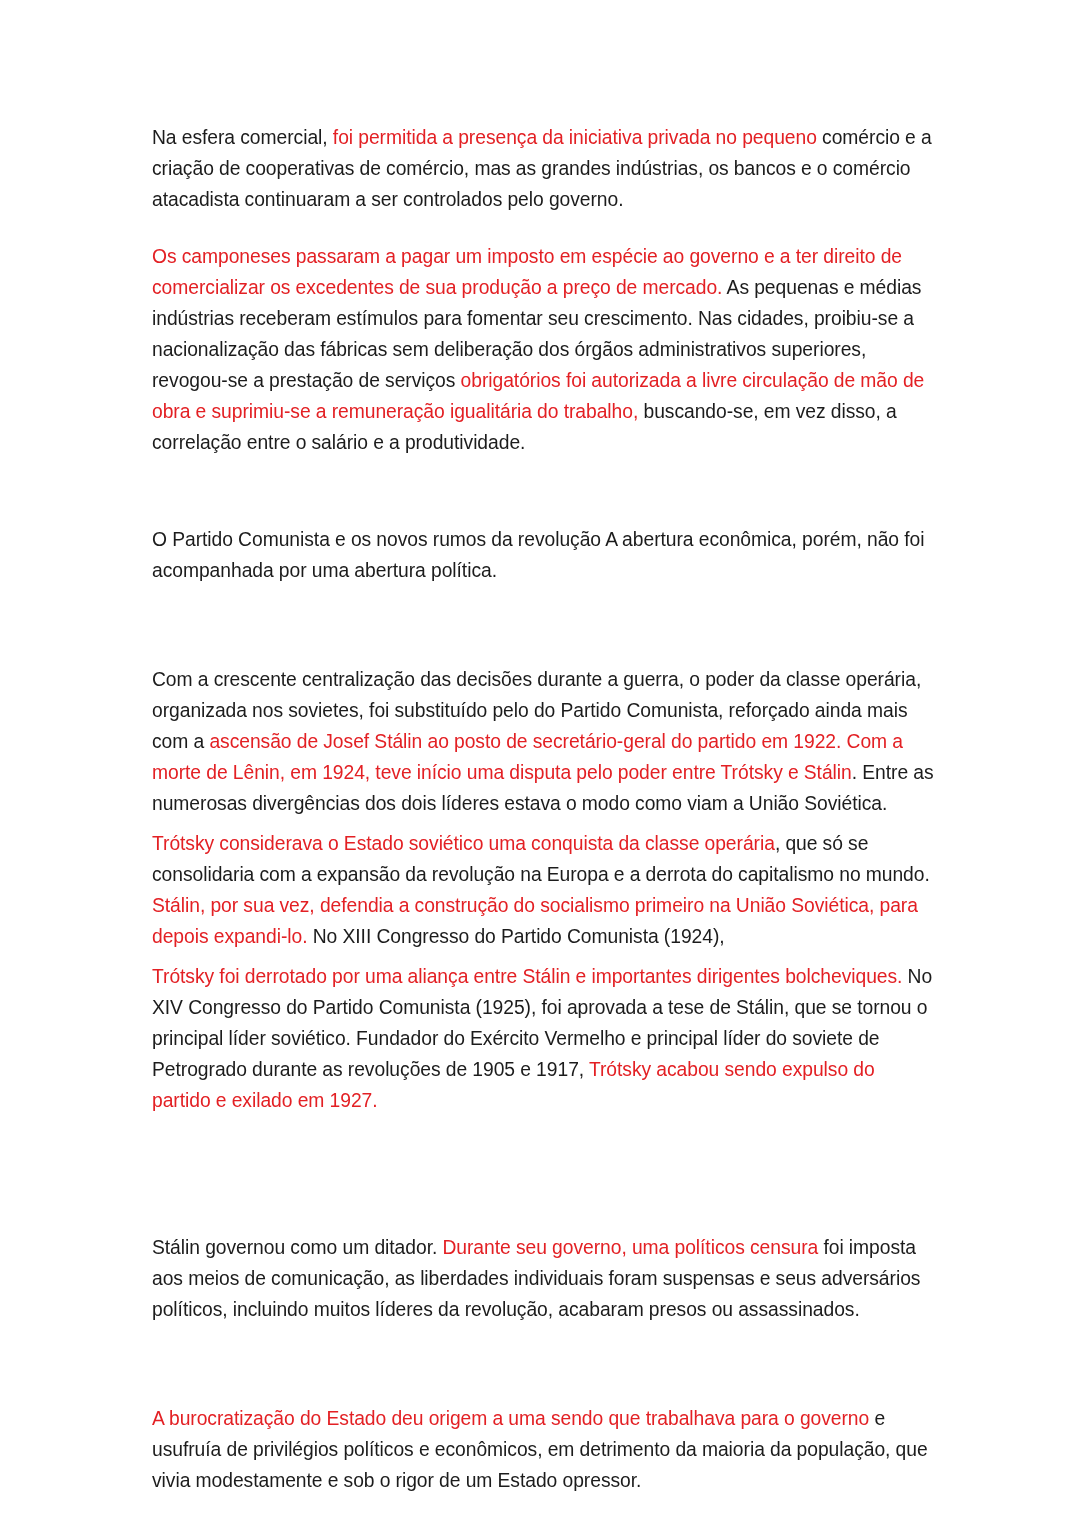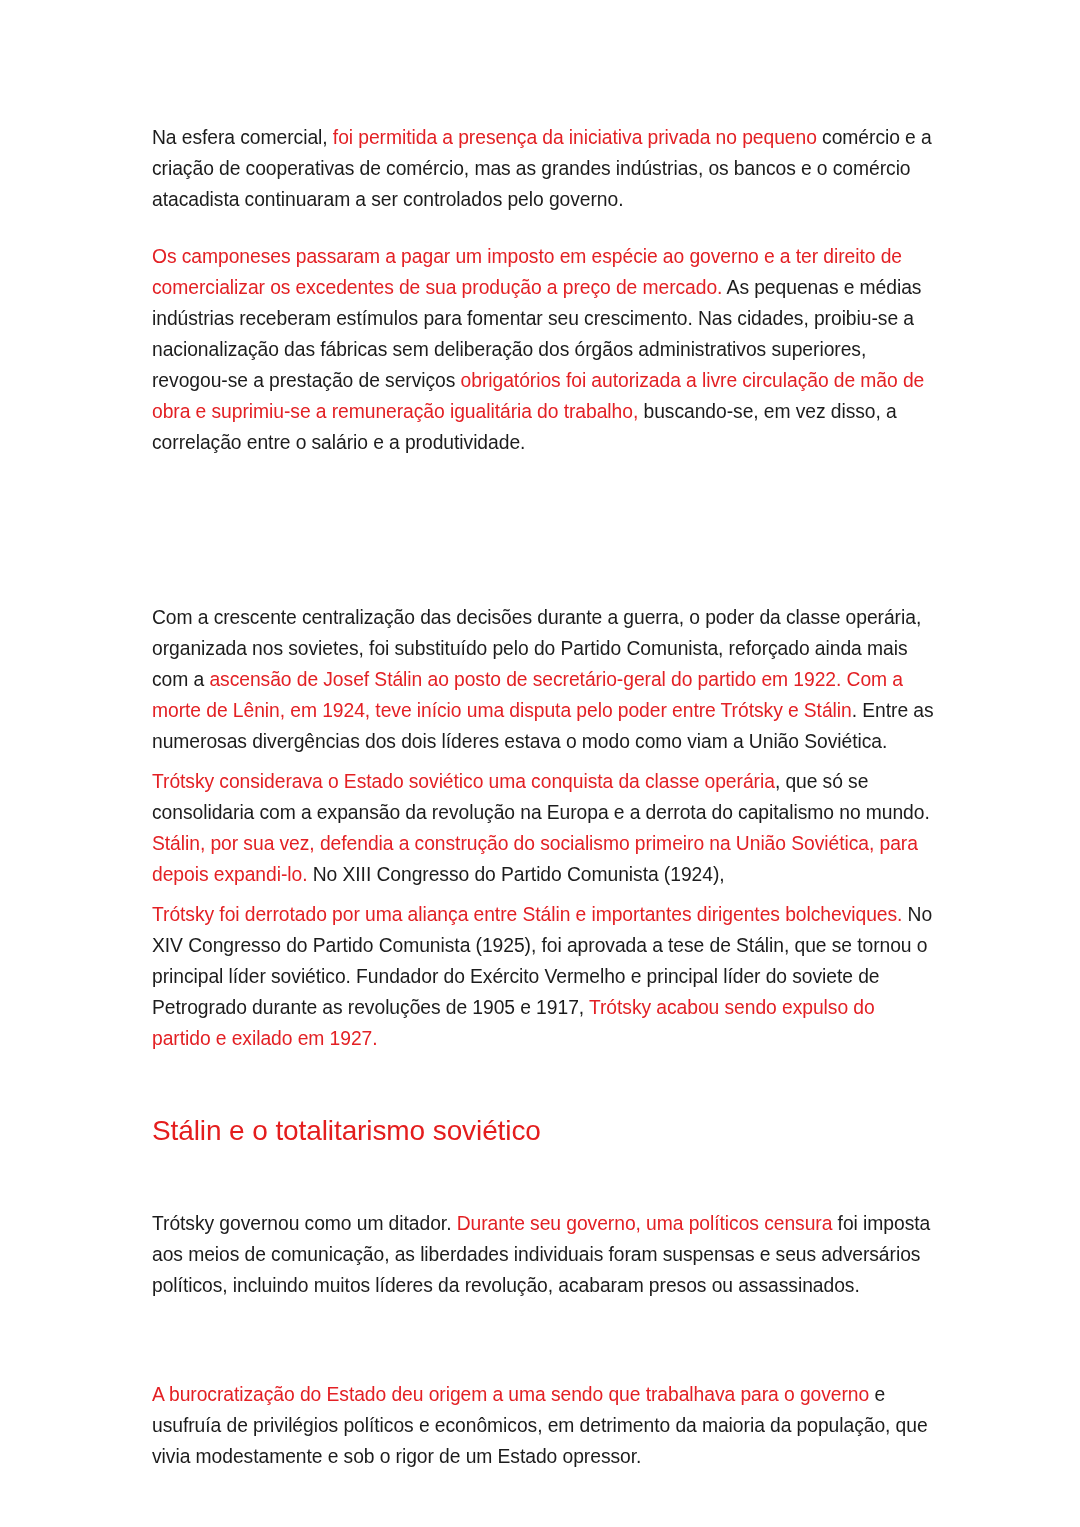--- a/index.html
+++ b/index.html
@@ -67,20 +67,23 @@
     </p>
 
     <div class="gap-md"></div>
 
     <p class="para">
       <span class="red">Os camponeses passaram a pagar um imposto em espécie ao governo e a ter direito de comercializar os excedentes de sua produção a preço de mercado.</span><span> As pequenas e médias indústrias receberam estímulos para fomentar seu crescimento. Nas cidades, proibiu-se a nacionalização das fábricas sem deliberação dos órgãos administrativos superiores, revogou-se a prestação de serviços </span><span class="red">obrigatórios foi autorizada a livre circulação de mão de obra e suprimiu-se a remuneração igualitária do trabalho,</span><span> buscando-se, em vez disso, a correlação entre o salário e a produtividade.</span>
     </p>
 
     <div class="gap-xl"></div>
 
+    <p class="para">
+      <span>O Partido Comunista e os novos rumos da revolução A abertura econômica, porém, não foi acompanhada por uma abertura política.</span>
+    </p>
 
     <div class="gap-xxl"></div>
 
     <p class="para">
       <span>Com a crescente centralização das decisões durante a guerra, o poder da classe operária, organizada nos sovietes, foi substituído pelo do Partido Comunista, reforçado ainda mais com a </span><span class="red">ascensão de Josef Stálin ao posto de secretário-geral do partido em 1922. Com a morte de Lênin, em 1924, teve início uma disputa pelo poder entre Trótsky e Stálin</span><span>. Entre as numerosas divergências dos dois líderes estava o modo como viam a União Soviética.</span>
     </p>
 
     <div class="gap-sm"></div>
 
     <p class="para">
@@ -88,26 +91,25 @@
     </p>
 
     <div class="gap-sm"></div>
 
     <p class="para">
       <span class="red">Trótsky foi derrotado por uma aliança entre Stálin e importantes dirigentes bolcheviques.</span><span> No XIV Congresso do Partido Comunista (1925), foi aprovada a tese de Stálin, que se tornou o principal líder soviético. Fundador do Exército Vermelho e principal líder do soviete de Petrogrado durante as revoluções de 1905 e 1917, </span><span class="red">Trótsky acabou sendo expulso do partido e exilado em 1927.</span>
     </p>
 
     <div class="gap-lg"></div>
 
-    <h2 class="heading">Stálin e o totalitarismo soviético</h2>
 
     <div class="gap-lg"></div>
 
     <p class="para">
-      <span>Trótsky governou como um ditador. </span><span class="red">Durante seu governo, uma políticos censura</span><span> foi imposta aos meios de comunicação, as liberdades individuais foram suspensas e seus adversários políticos, incluindo muitos líderes da revolução, acabaram presos ou assassinados.</span>
+      <span>Stálin governou como um ditador. </span><span class="red">Durante seu governo, uma políticos censura</span><span> foi imposta aos meios de comunicação, as liberdades individuais foram suspensas e seus adversários políticos, incluindo muitos líderes da revolução, acabaram presos ou assassinados.</span>
     </p>
 
     <div class="gap-xxl"></div>
 
     <p class="para">
       <span class="red">A burocratização do Estado deu origem a uma sendo que trabalhava para o governo</span><span> e usufruía de privilégios políticos e econômicos, em detrimento da maioria da população, que vivia modestamente e sob o rigor de um Estado opressor.</span>
     </p>
 
   </div>
 </div>

